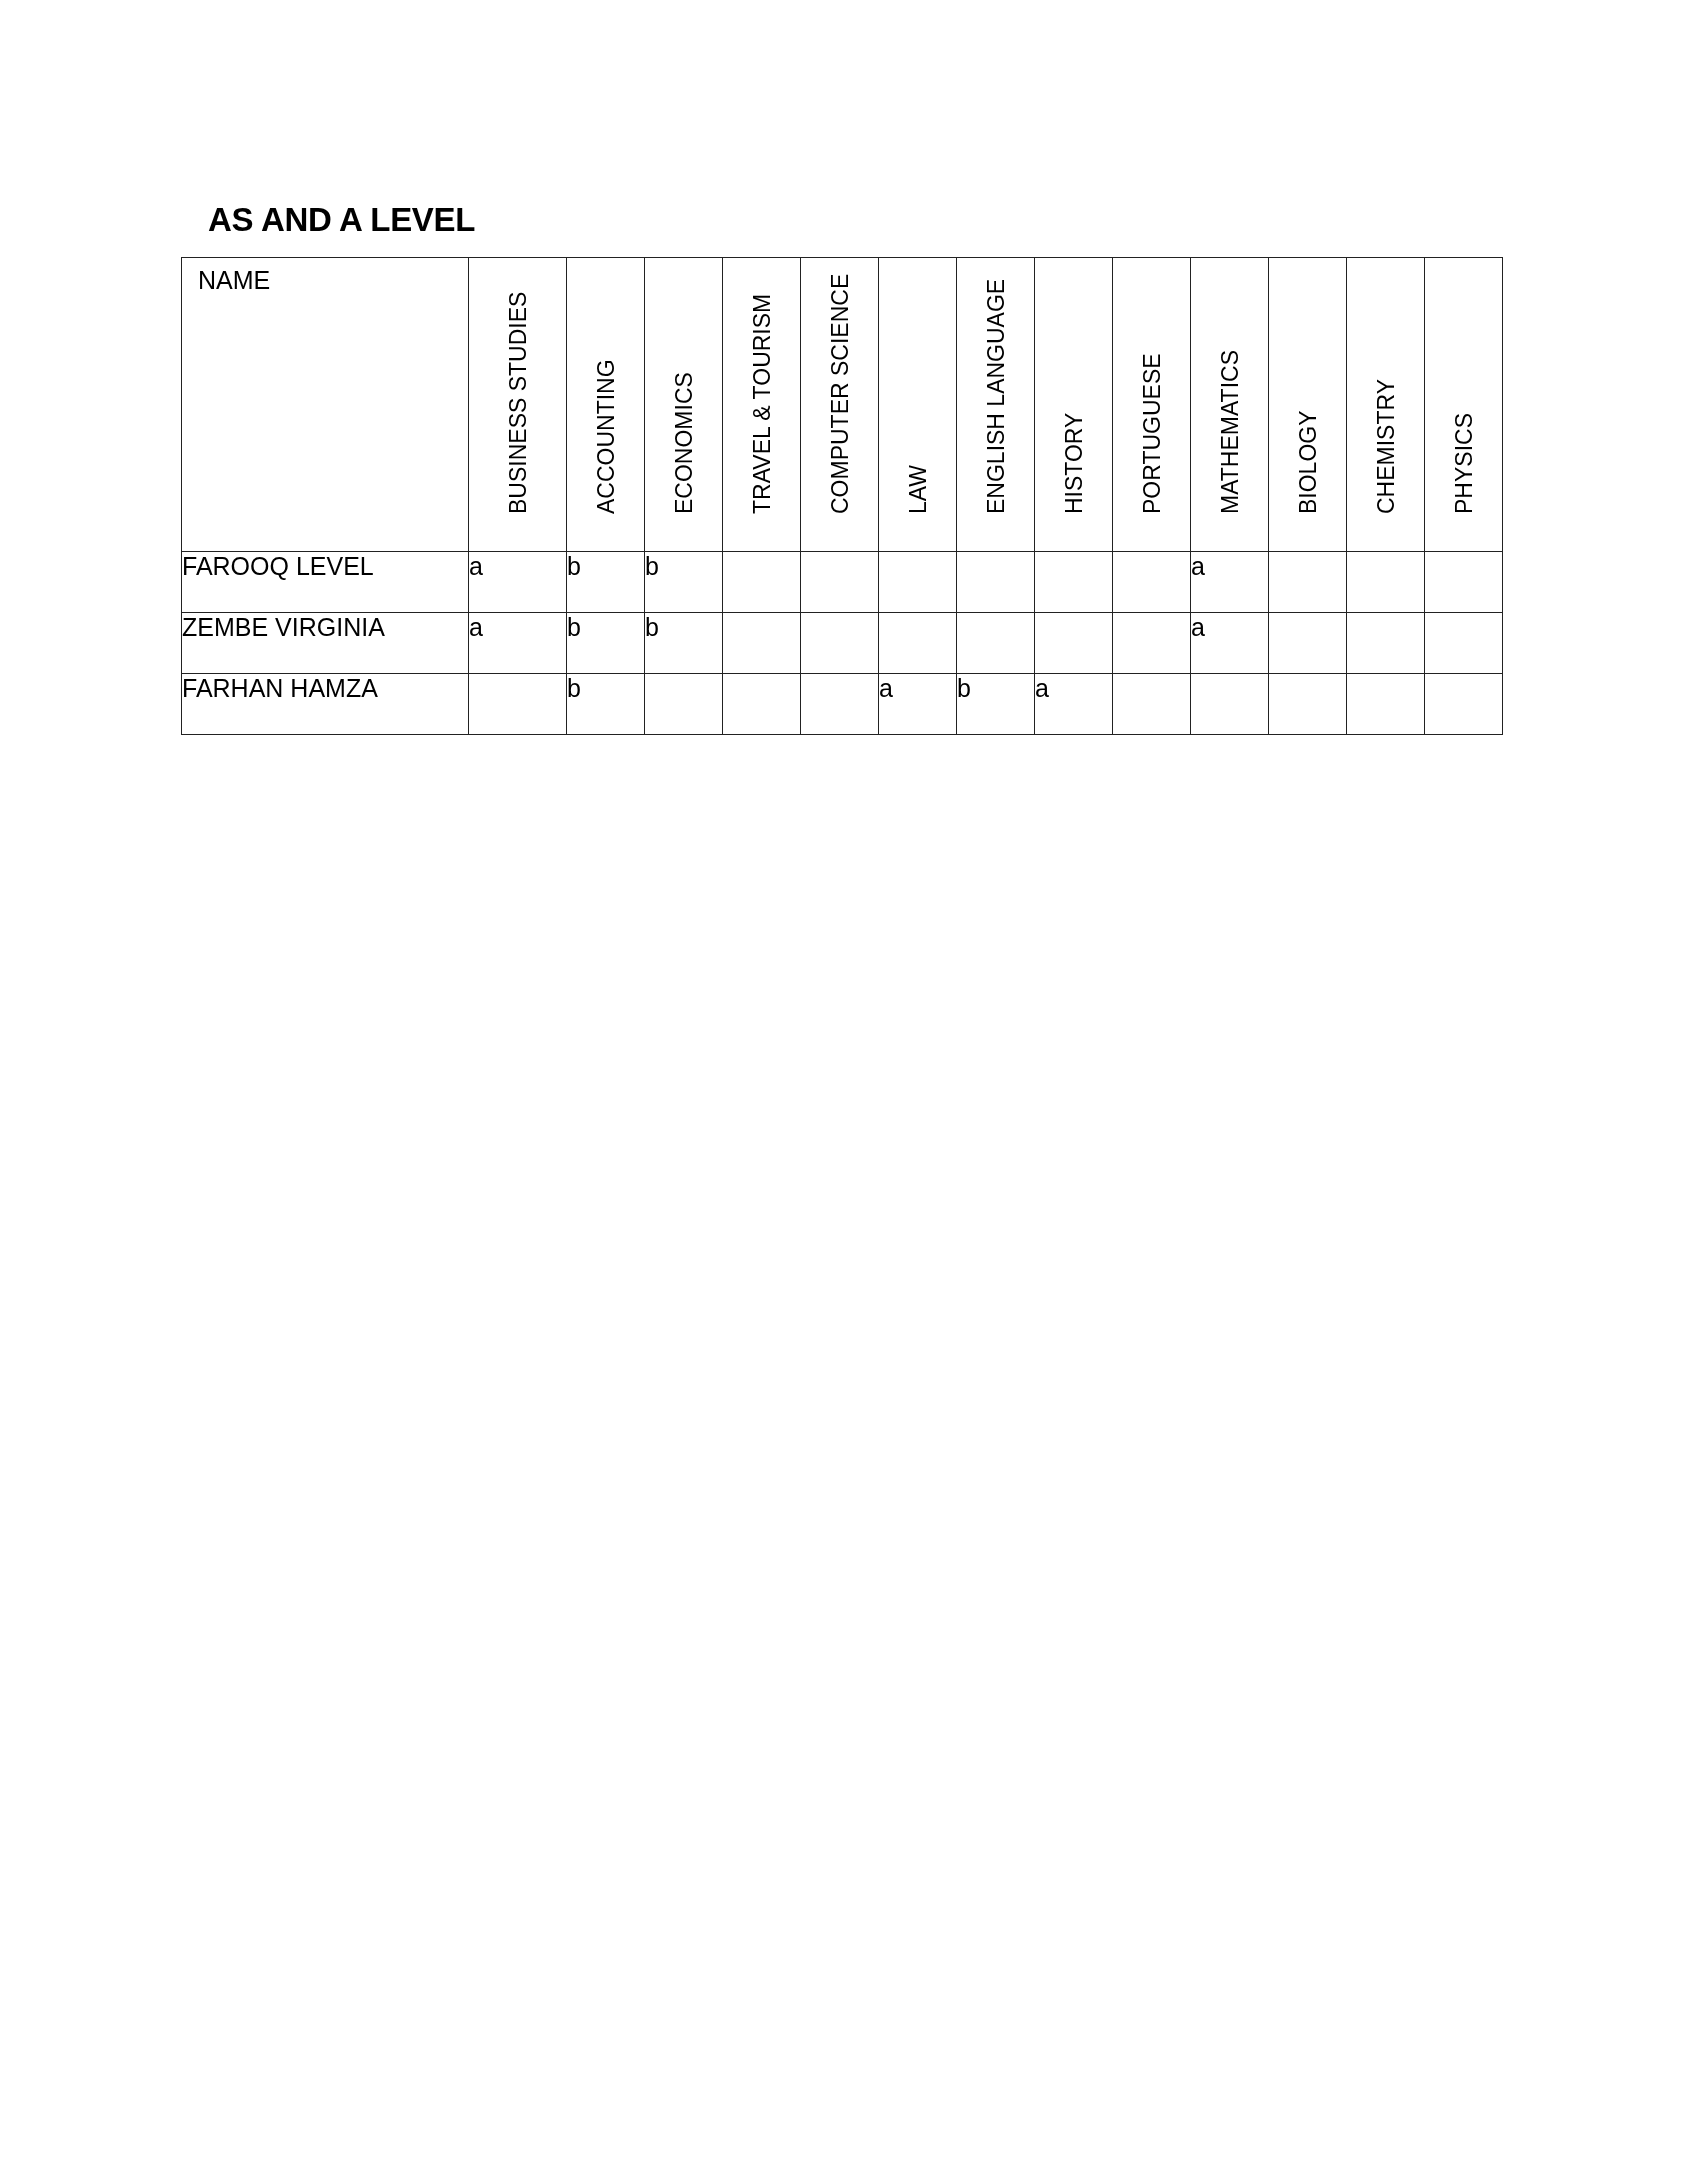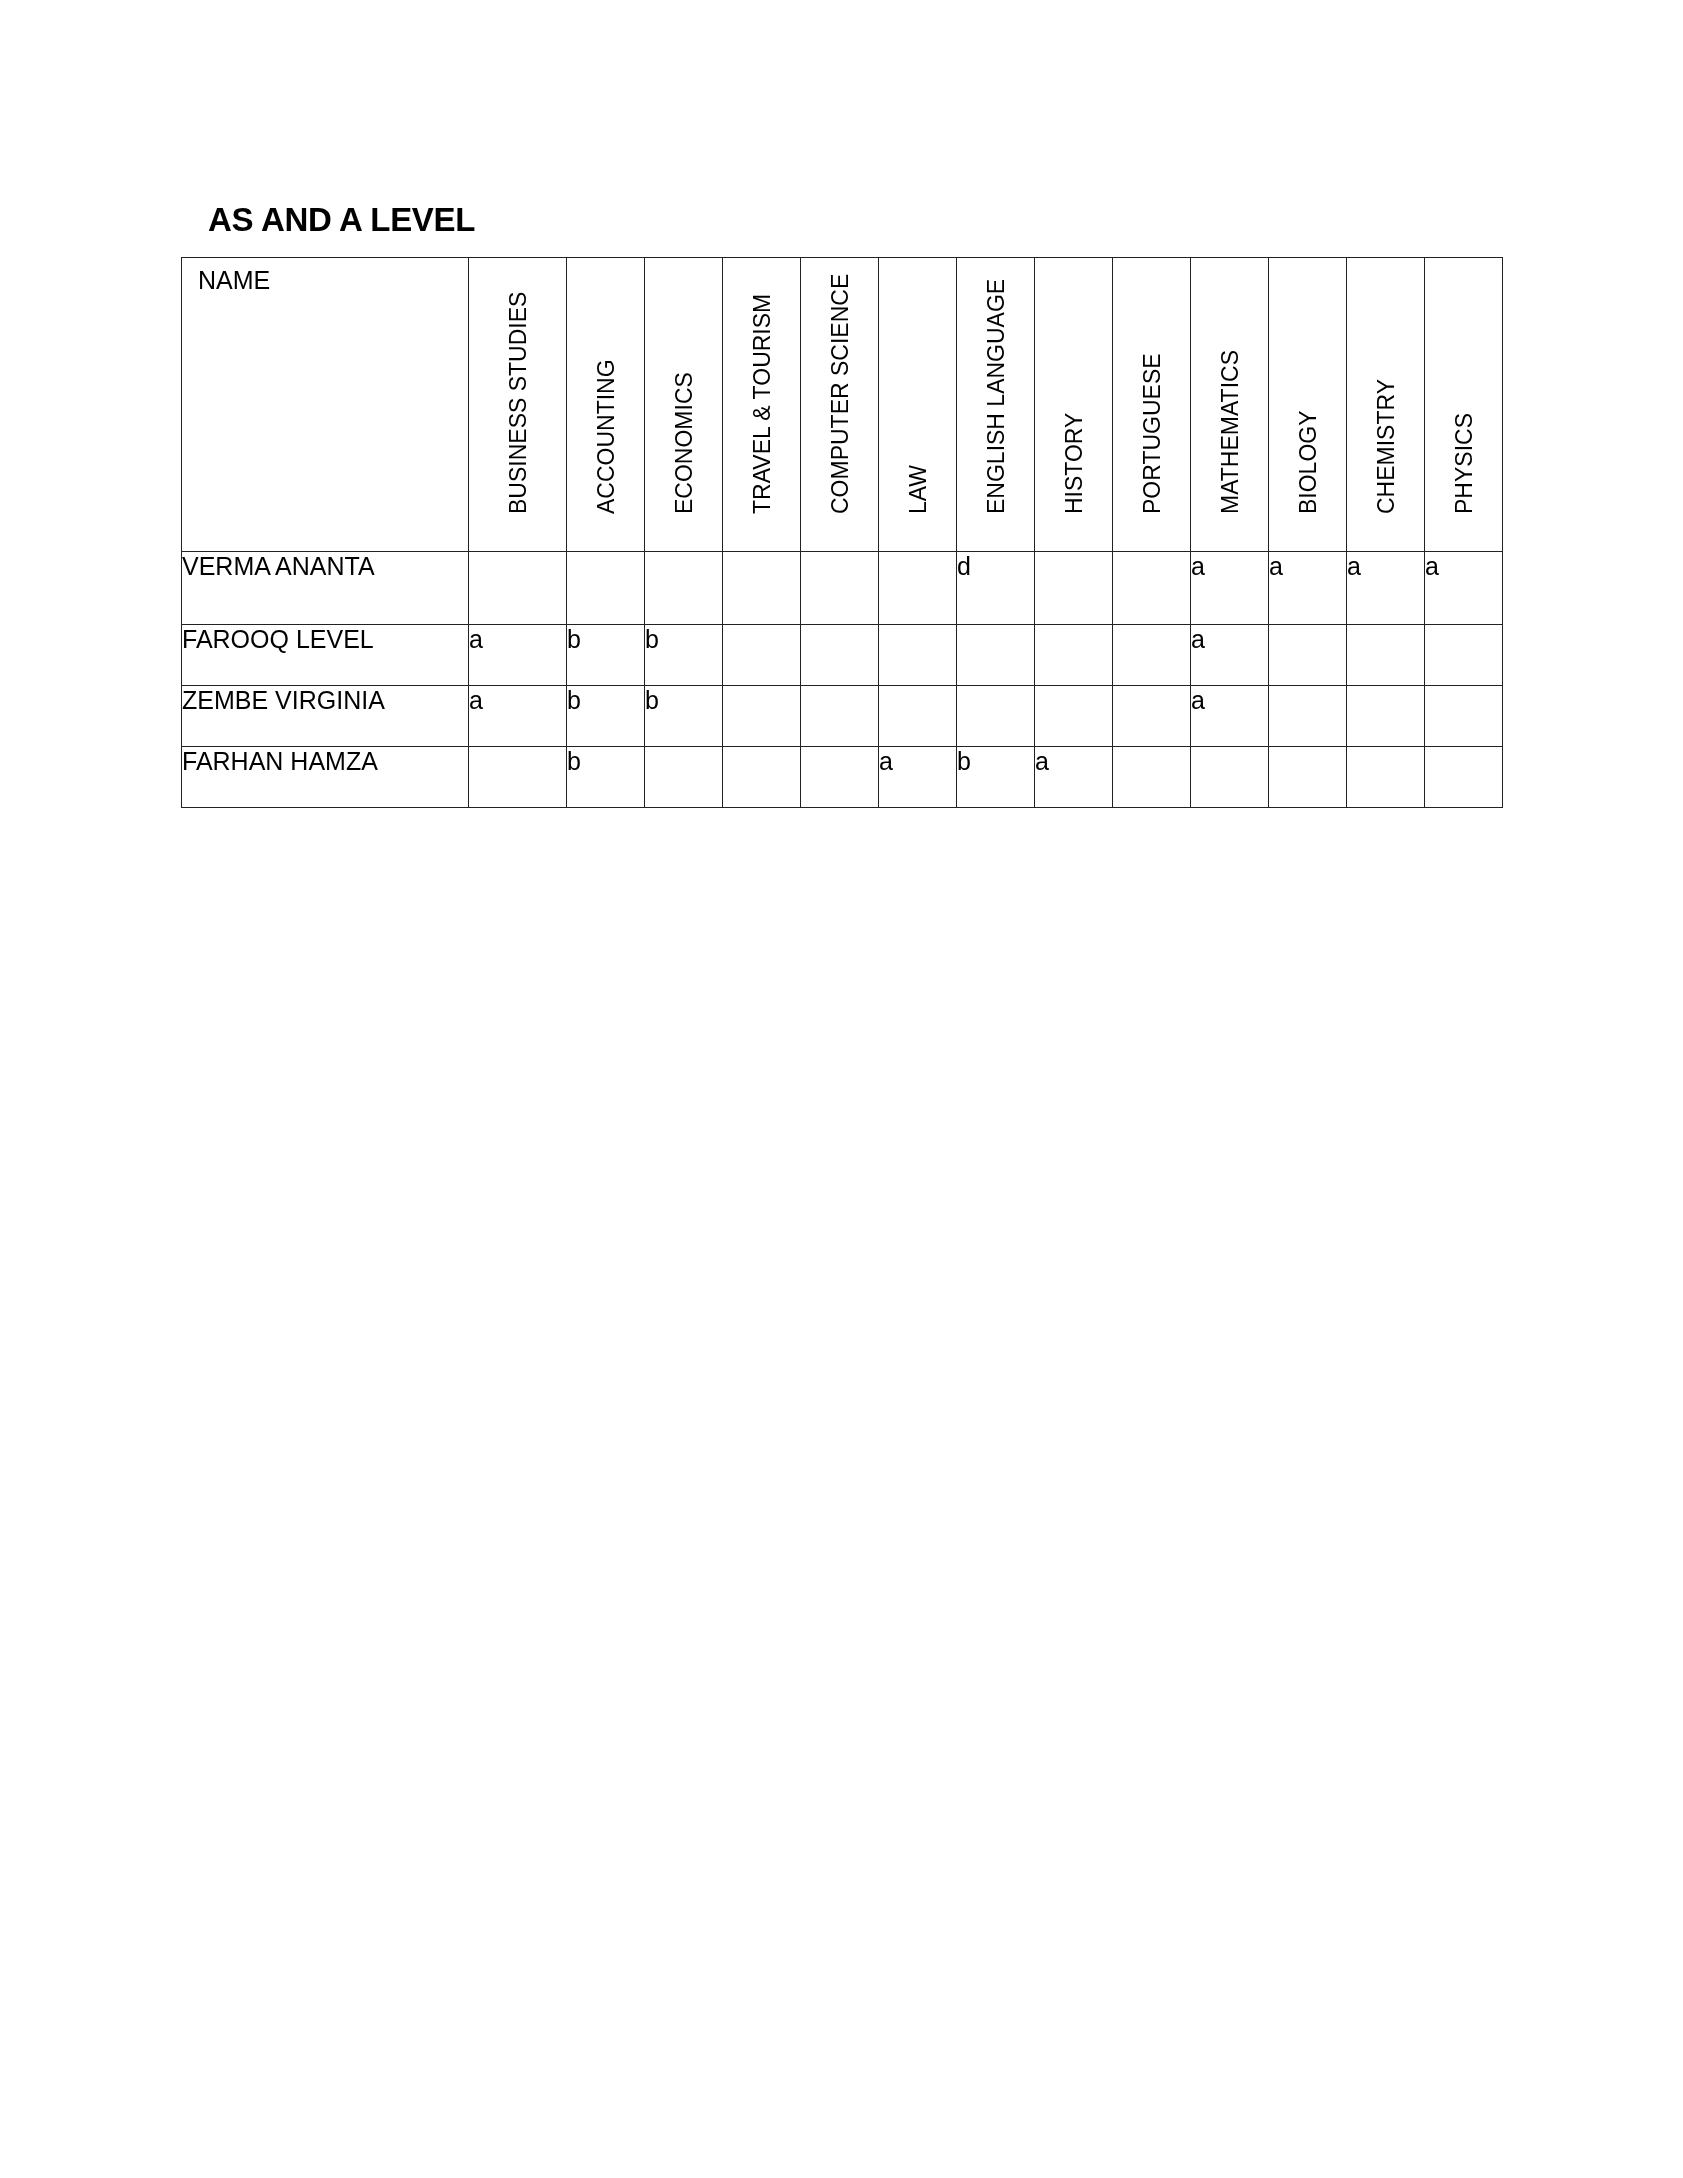--- a/index.html
+++ b/index.html
@@ -121,36 +121,20 @@
         </th>
         <th class="subj" style="width: 77px;">
           <span class="rot">CHEMISTRY</span>
         </th>
         <th class="subj" style="width: 77px;">
           <span class="rot">PHYSICS</span>
         </th>
       </tr>
   </thead>
   <tbody id="body-rows">
-      <tr class="first-row">
-        <td class="name-cell">VERMA ANANTA</td>
-        <td class="grade-cell"></td>
-        <td class="grade-cell"></td>
-        <td class="grade-cell"></td>
-        <td class="grade-cell"></td>
-        <td class="grade-cell"></td>
-        <td class="grade-cell"></td>
-        <td class="grade-cell">d</td>
-        <td class="grade-cell"></td>
-        <td class="grade-cell"></td>
-        <td class="grade-cell">a</td>
-        <td class="grade-cell">a</td>
-        <td class="grade-cell">a</td>
-        <td class="grade-cell">a</td>
-      </tr>
       <tr>
         <td class="name-cell">FAROOQ LEVEL</td>
         <td class="grade-cell">a</td>
         <td class="grade-cell">b</td>
         <td class="grade-cell">b</td>
         <td class="grade-cell"></td>
         <td class="grade-cell"></td>
         <td class="grade-cell"></td>
         <td class="grade-cell"></td>
         <td class="grade-cell"></td>

